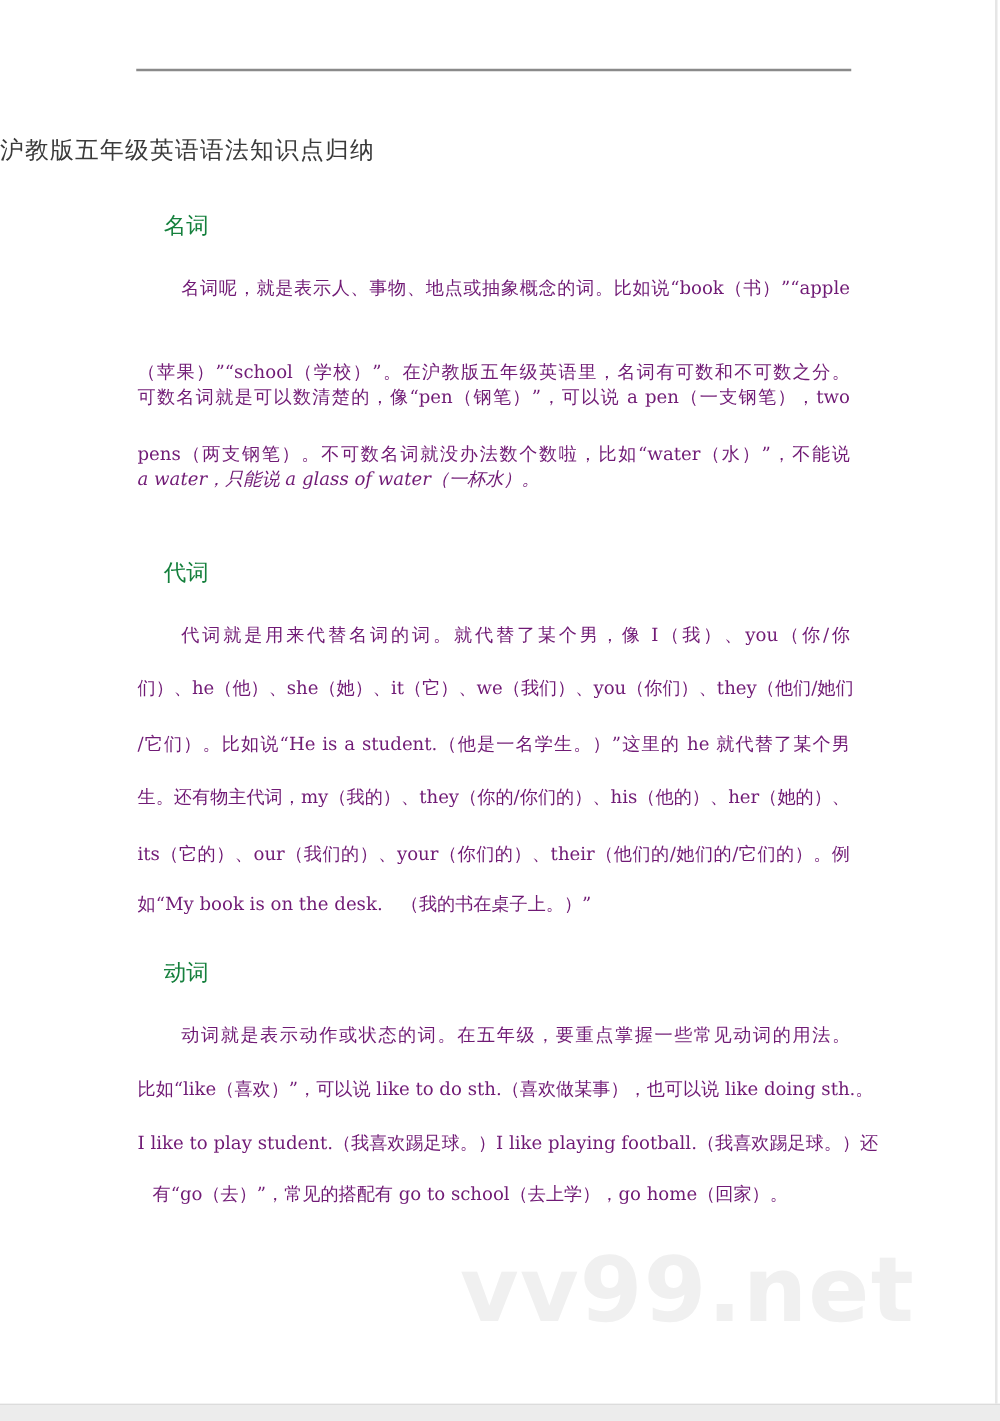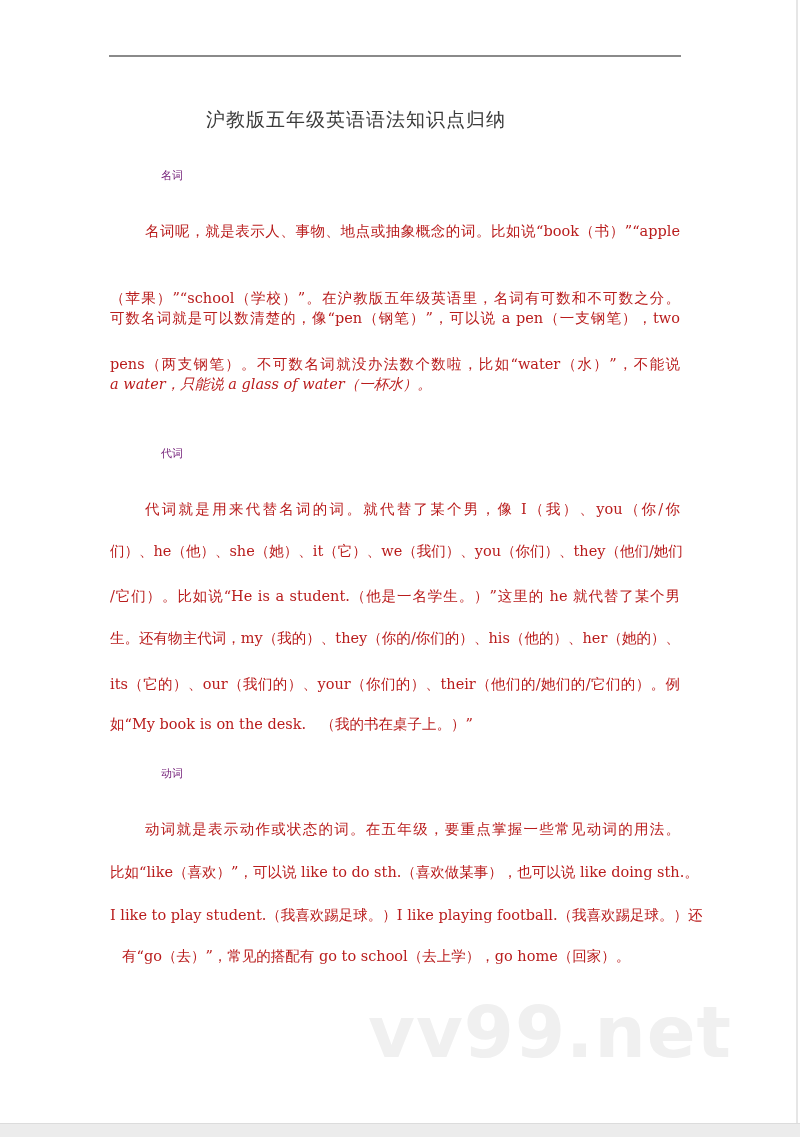--- a/index.html
+++ b/index.html
@@ -39,52 +39,52 @@
       top: 55px;
       width: 572px;
       height: 2px;
       background: #8a8a8a;
     }
     .doc-title {
       position: absolute;
       left: 0;
       top: 94px;
       width: 712px;
-      text-align: center;
+      text-align: left;
       font-size: 19px;
       letter-spacing: 1px;
       color: #3a3a3a;
       font-weight: normal;
     }
     .content {
       position: absolute;
       left: 110px;
       top: 0;
       width: 570px;
     }
     .section-heading {
       position: absolute;
-      left: 51px;
-      font-size: 11px;
-      color: #701a75;
+      left: 21px;
+      font-size: 18px;
+      color: #15803d;
     }
     .para {
       position: absolute;
       left: 0;
       width: 570px;
     }
     .line {
       position: absolute;
       left: 0;
       width: 570px;
       height: 20px;
       font-size: 14.5px;
       line-height: 20px;
       white-space: nowrap;
-      color: #b91c1c;
+      color: #701a75;
       text-align: justify;
       text-align-last: justify;
     }
     .line.first { padding-left: 35px; width: 535px; }
     .line.last { text-align-last: left; }
     .watermark {
       position: absolute;
       left: 368px;
       top: 996px;
       font-family: "DejaVu Sans", "Liberation Sans", sans-serif;

